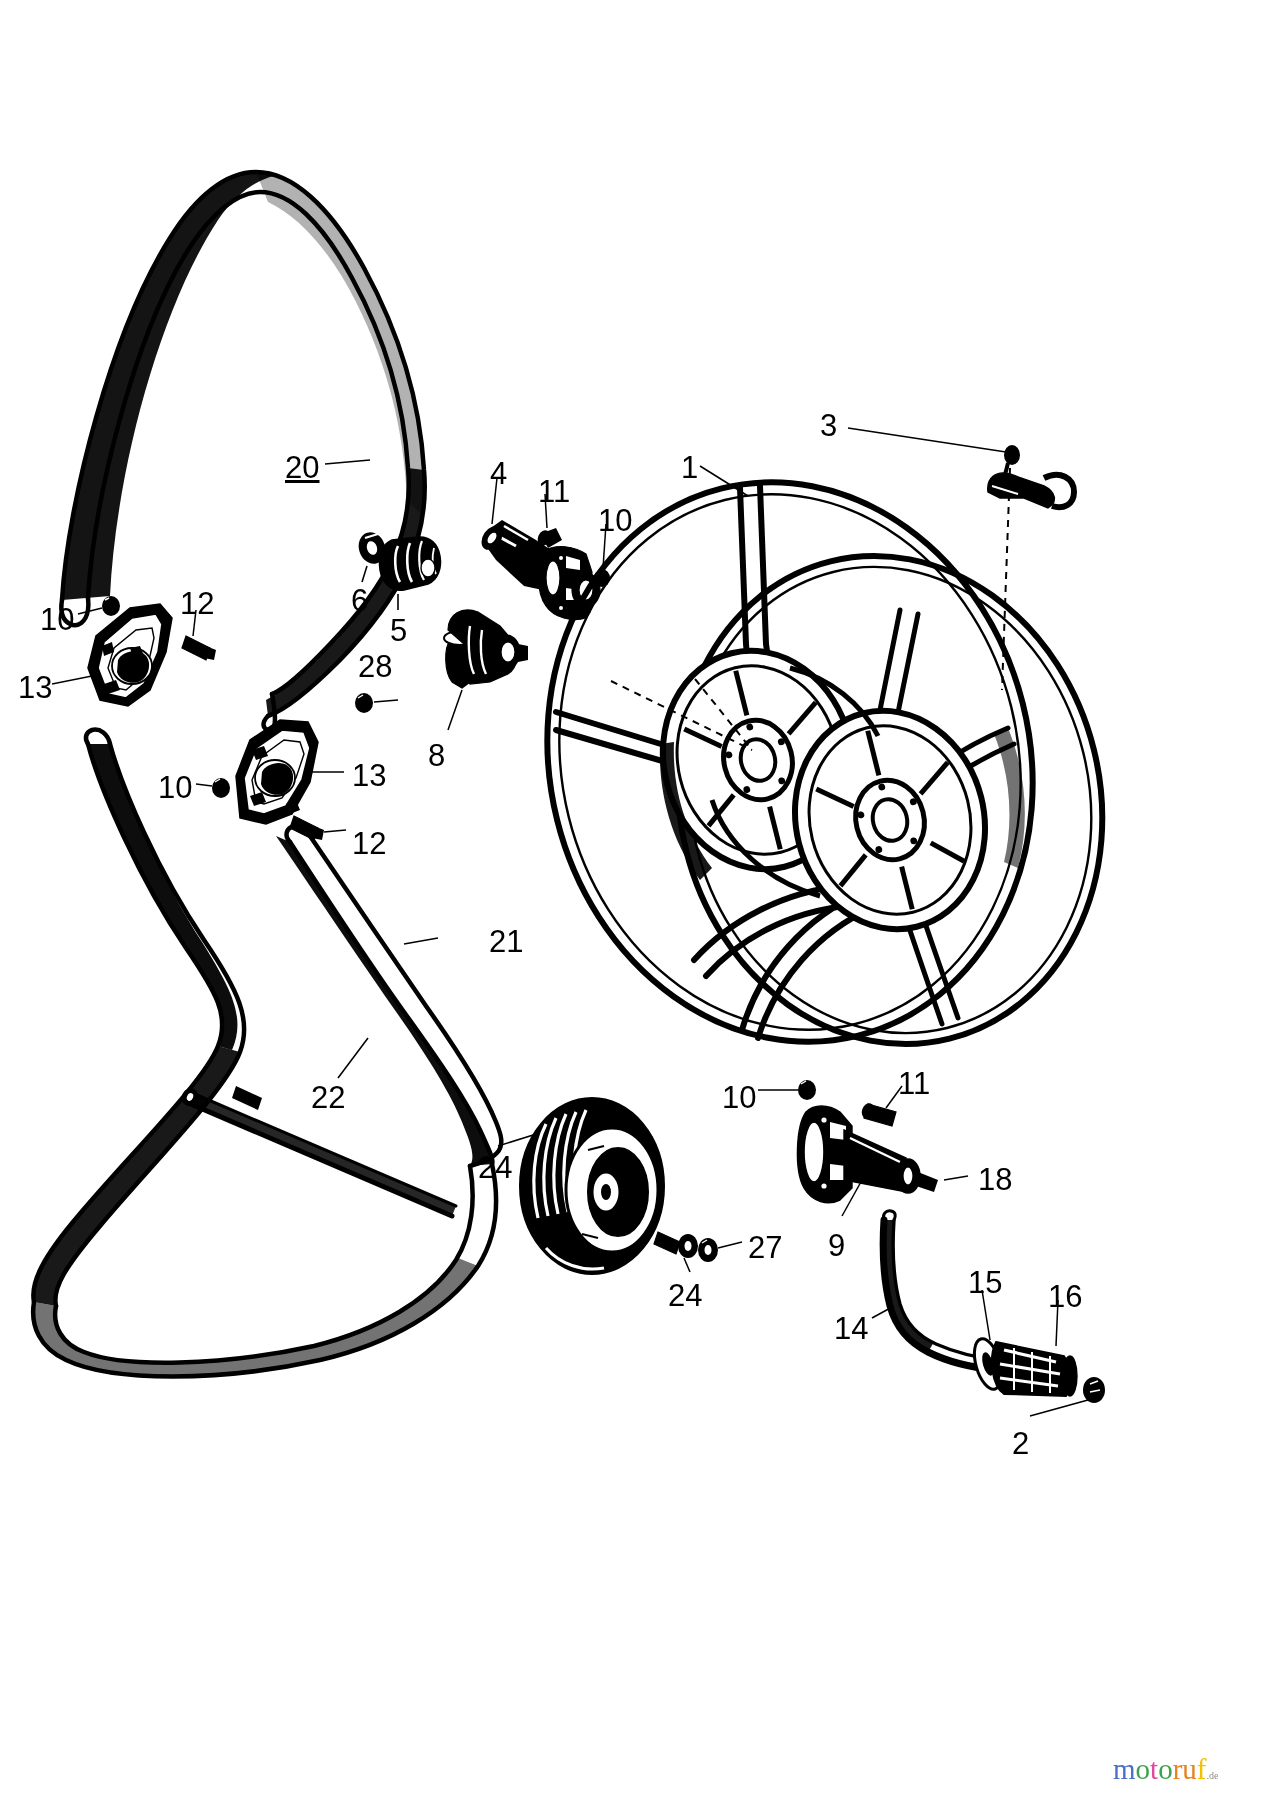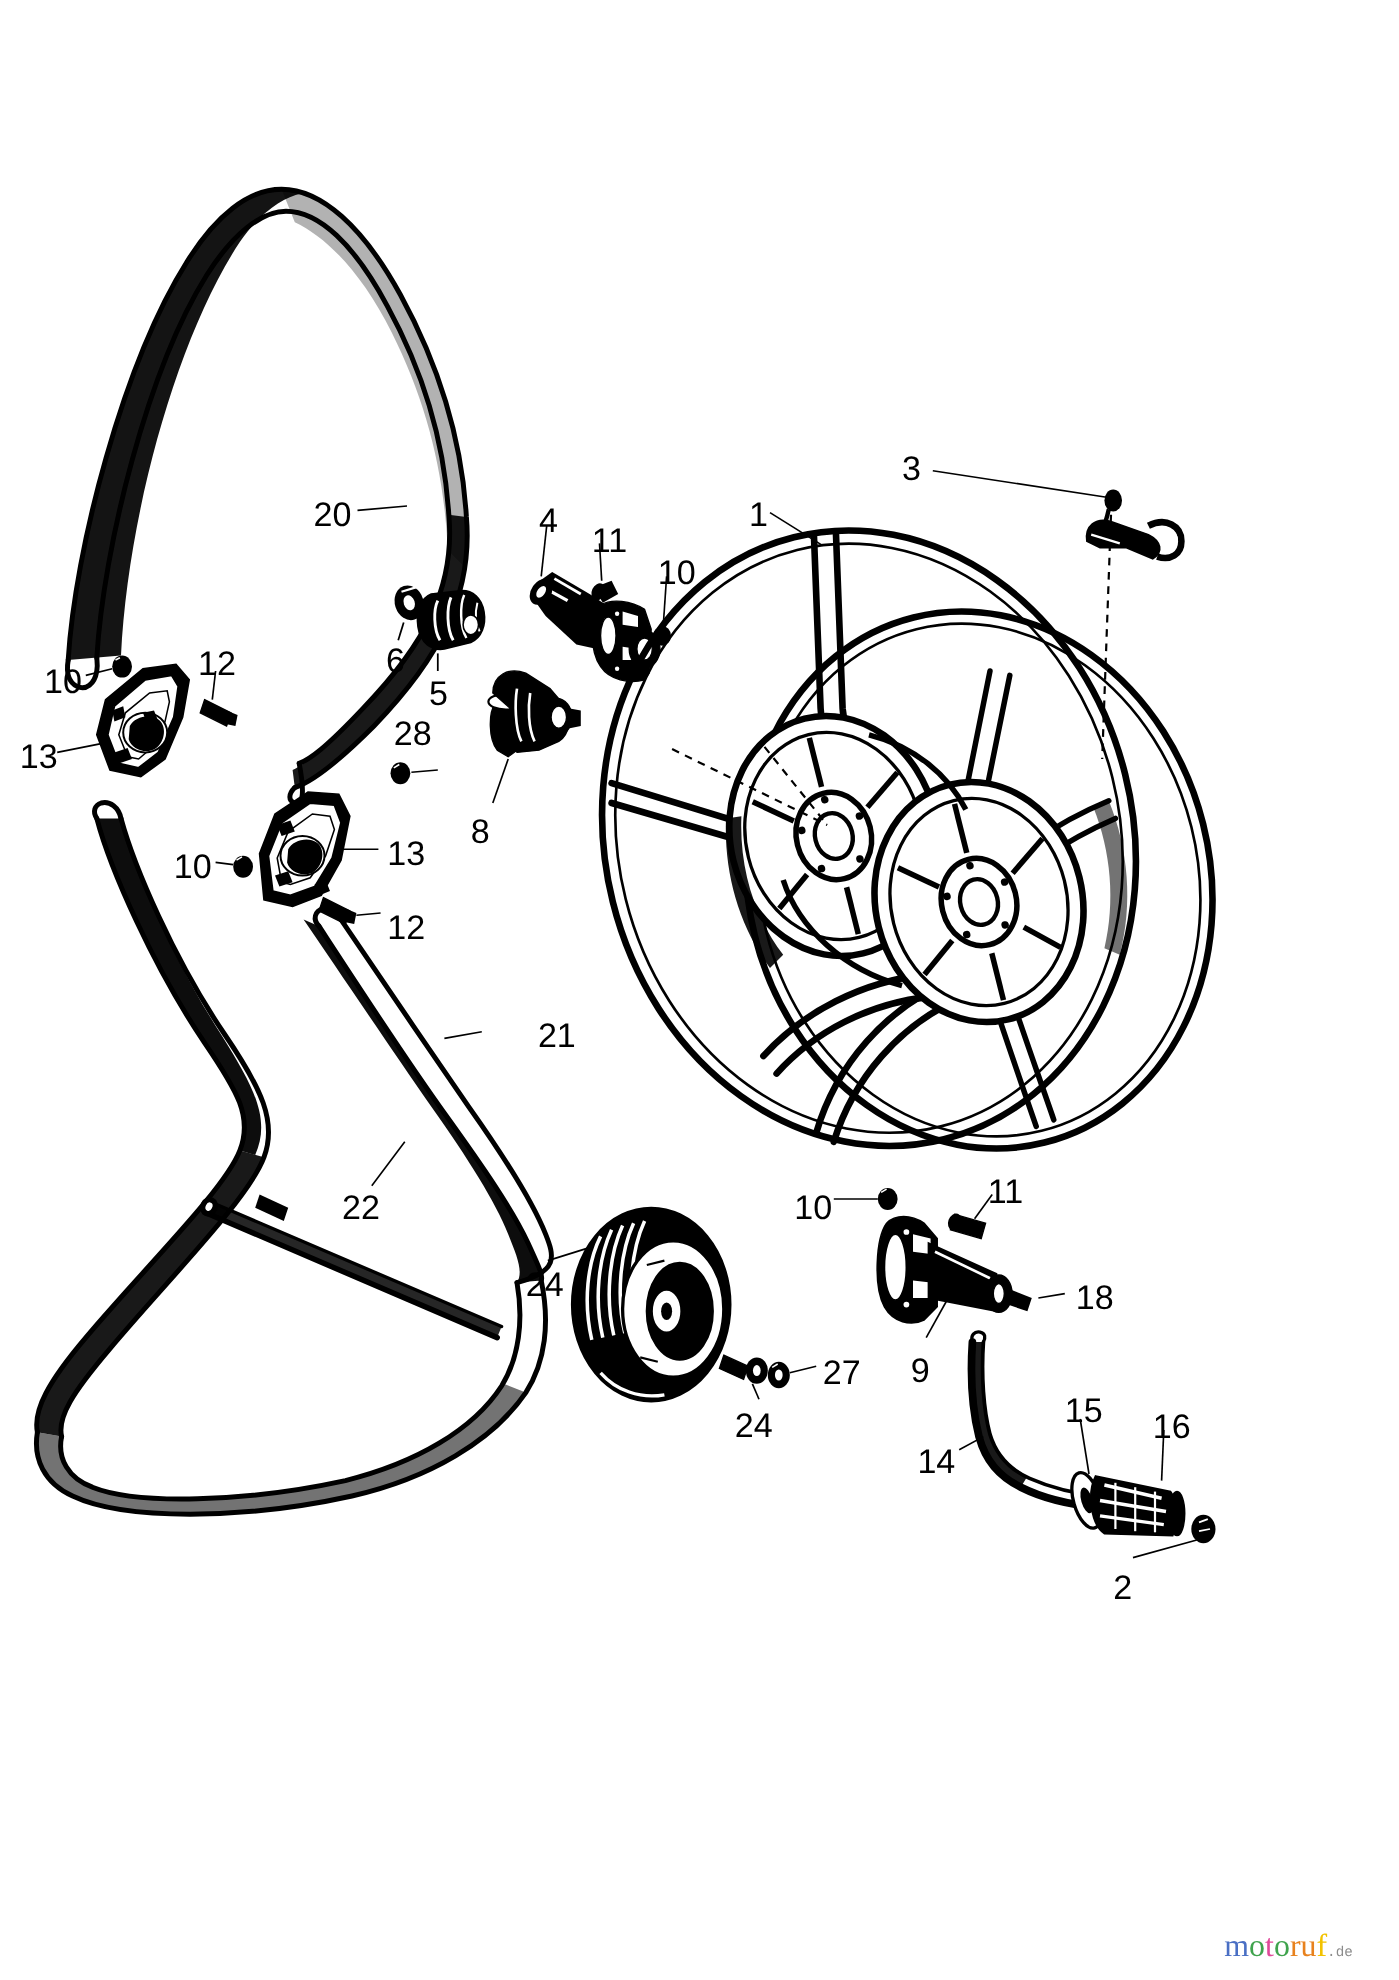--- a/index.html
+++ b/index.html
@@ -50,24 +50,23 @@
     position: absolute;
     left: 1113px;
     top: 1755px;
     font-family: "Liberation Serif", serif;
     font-size: 29px;
     white-space: nowrap;
     line-height: 1;
   }
   #watermark span { display: inline-block; }
   #watermark .wm-de {
-    font-size: 13px;
+    font-size: 10px;
     color: #8c8c8c;
     vertical-align: baseline;
-    font-family: Liberation Mono, monospace;
   }
 </style>
 </head>
 <body>
 
 <div id="page">
 
   <svg id="diagram-svg" viewBox="0 0 1272 1800" xmlns="http://www.w3.org/2000/svg">
 
     <g fill="none" stroke="#000" stroke-width="4.5" stroke-linecap="round" stroke-linejoin="round">
@@ -472,21 +471,21 @@
       <path d="M1090,1384 L1098,1381" stroke="#fff" stroke-width="1.6"></path>
       <path d="M1090,1392 L1100,1390" stroke="#fff" stroke-width="1.6"></path>
     </g>
     <line x1="1030" y1="1416" x2="1088" y2="1400" stroke="#000" stroke-width="1.5"></line>
 
     <line x1="325" y1="464" x2="370" y2="460" stroke="#000" stroke-width="1.5"></line>
     <line x1="438" y1="938" x2="404" y2="944" stroke="#000" stroke-width="1.5"></line>
 
   </svg>
 
-  <div class="callout-num" style="left:285px;  top:452px;">20</div>
+  <div class="callout-num" style="left:285px;  top:452px;text-decoration:underline;">20</div>
   <div class="callout-num" style="left:490px;  top:458px;">4</div>
   <div class="callout-num" style="left:538px;  top:476px;">11</div>
   <div class="callout-num" style="left:598px;  top:505px;">10</div>
   <div class="callout-num" style="left:681px;  top:452px;">1</div>
   <div class="callout-num" style="left:820px;  top:410px;">3</div>
   <div class="callout-num" style="left:351px;  top:585px;">6</div>
   <div class="callout-num" style="left:390px;  top:615px;">5</div>
   <div class="callout-num" style="left:180px;  top:588px;">12</div>
   <div class="callout-num" style="left:40px;   top:604px;">10</div>
   <div class="callout-num" style="left:18px;   top:672px;">13</div>

